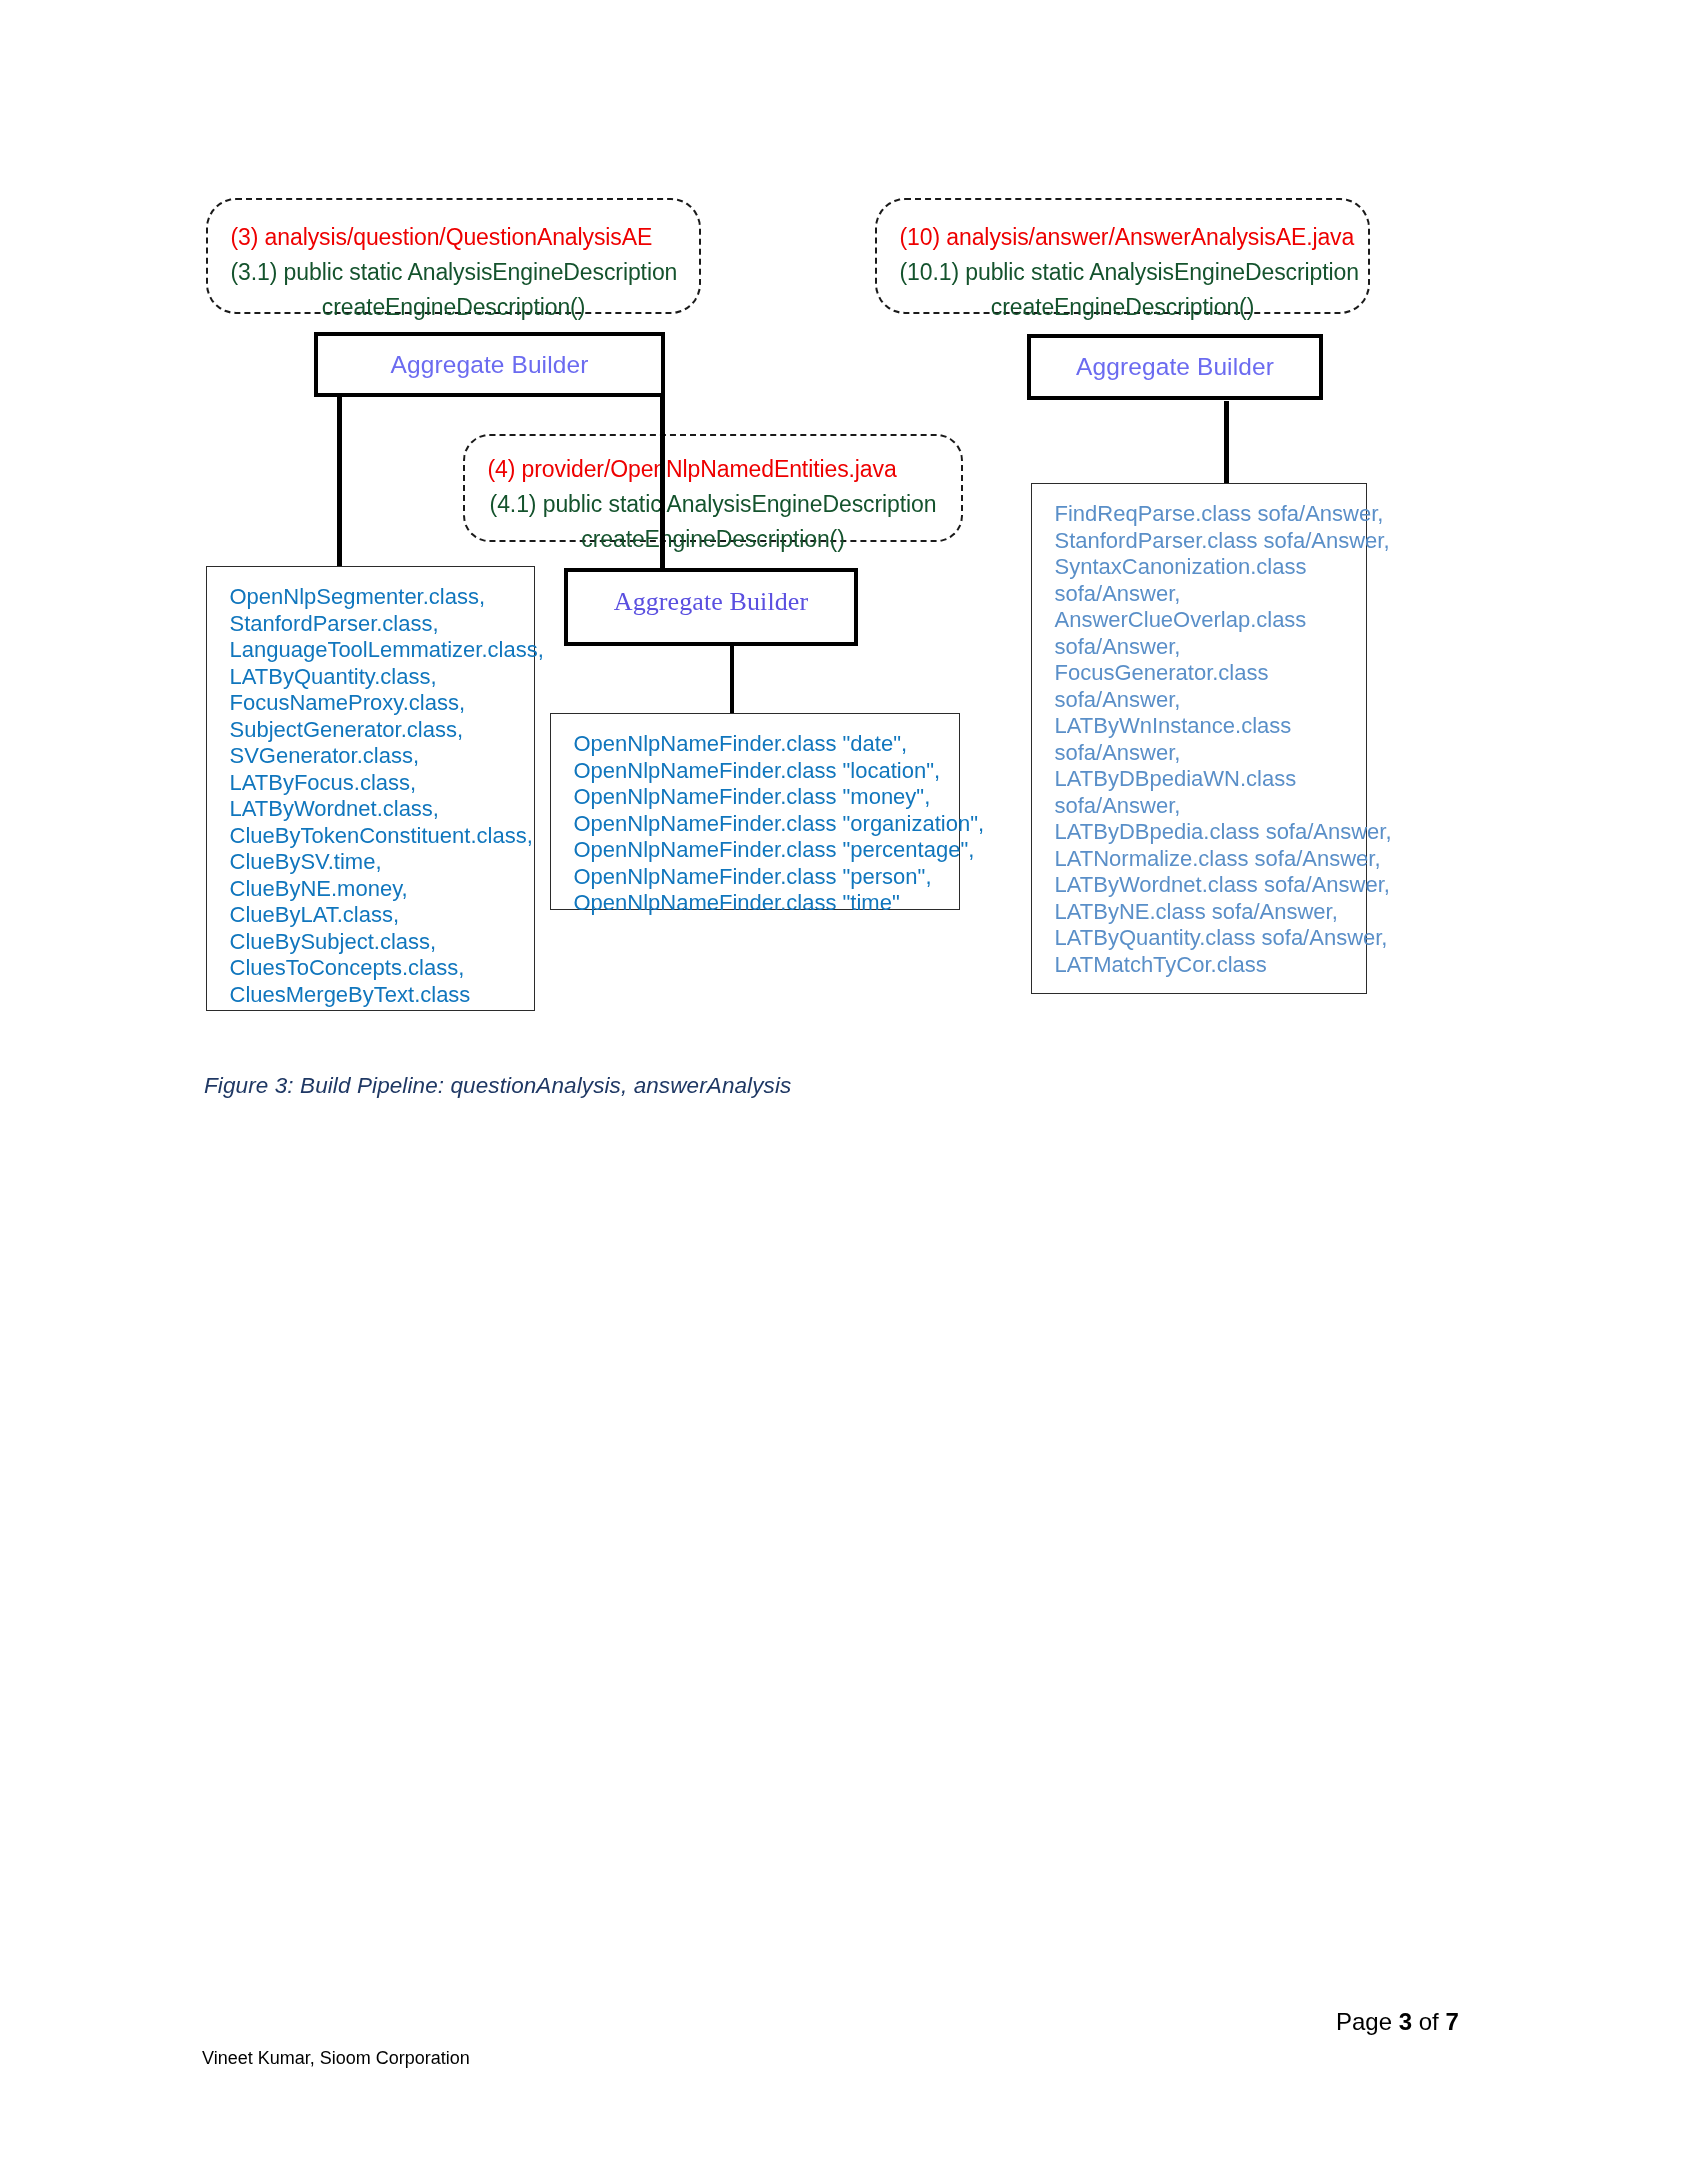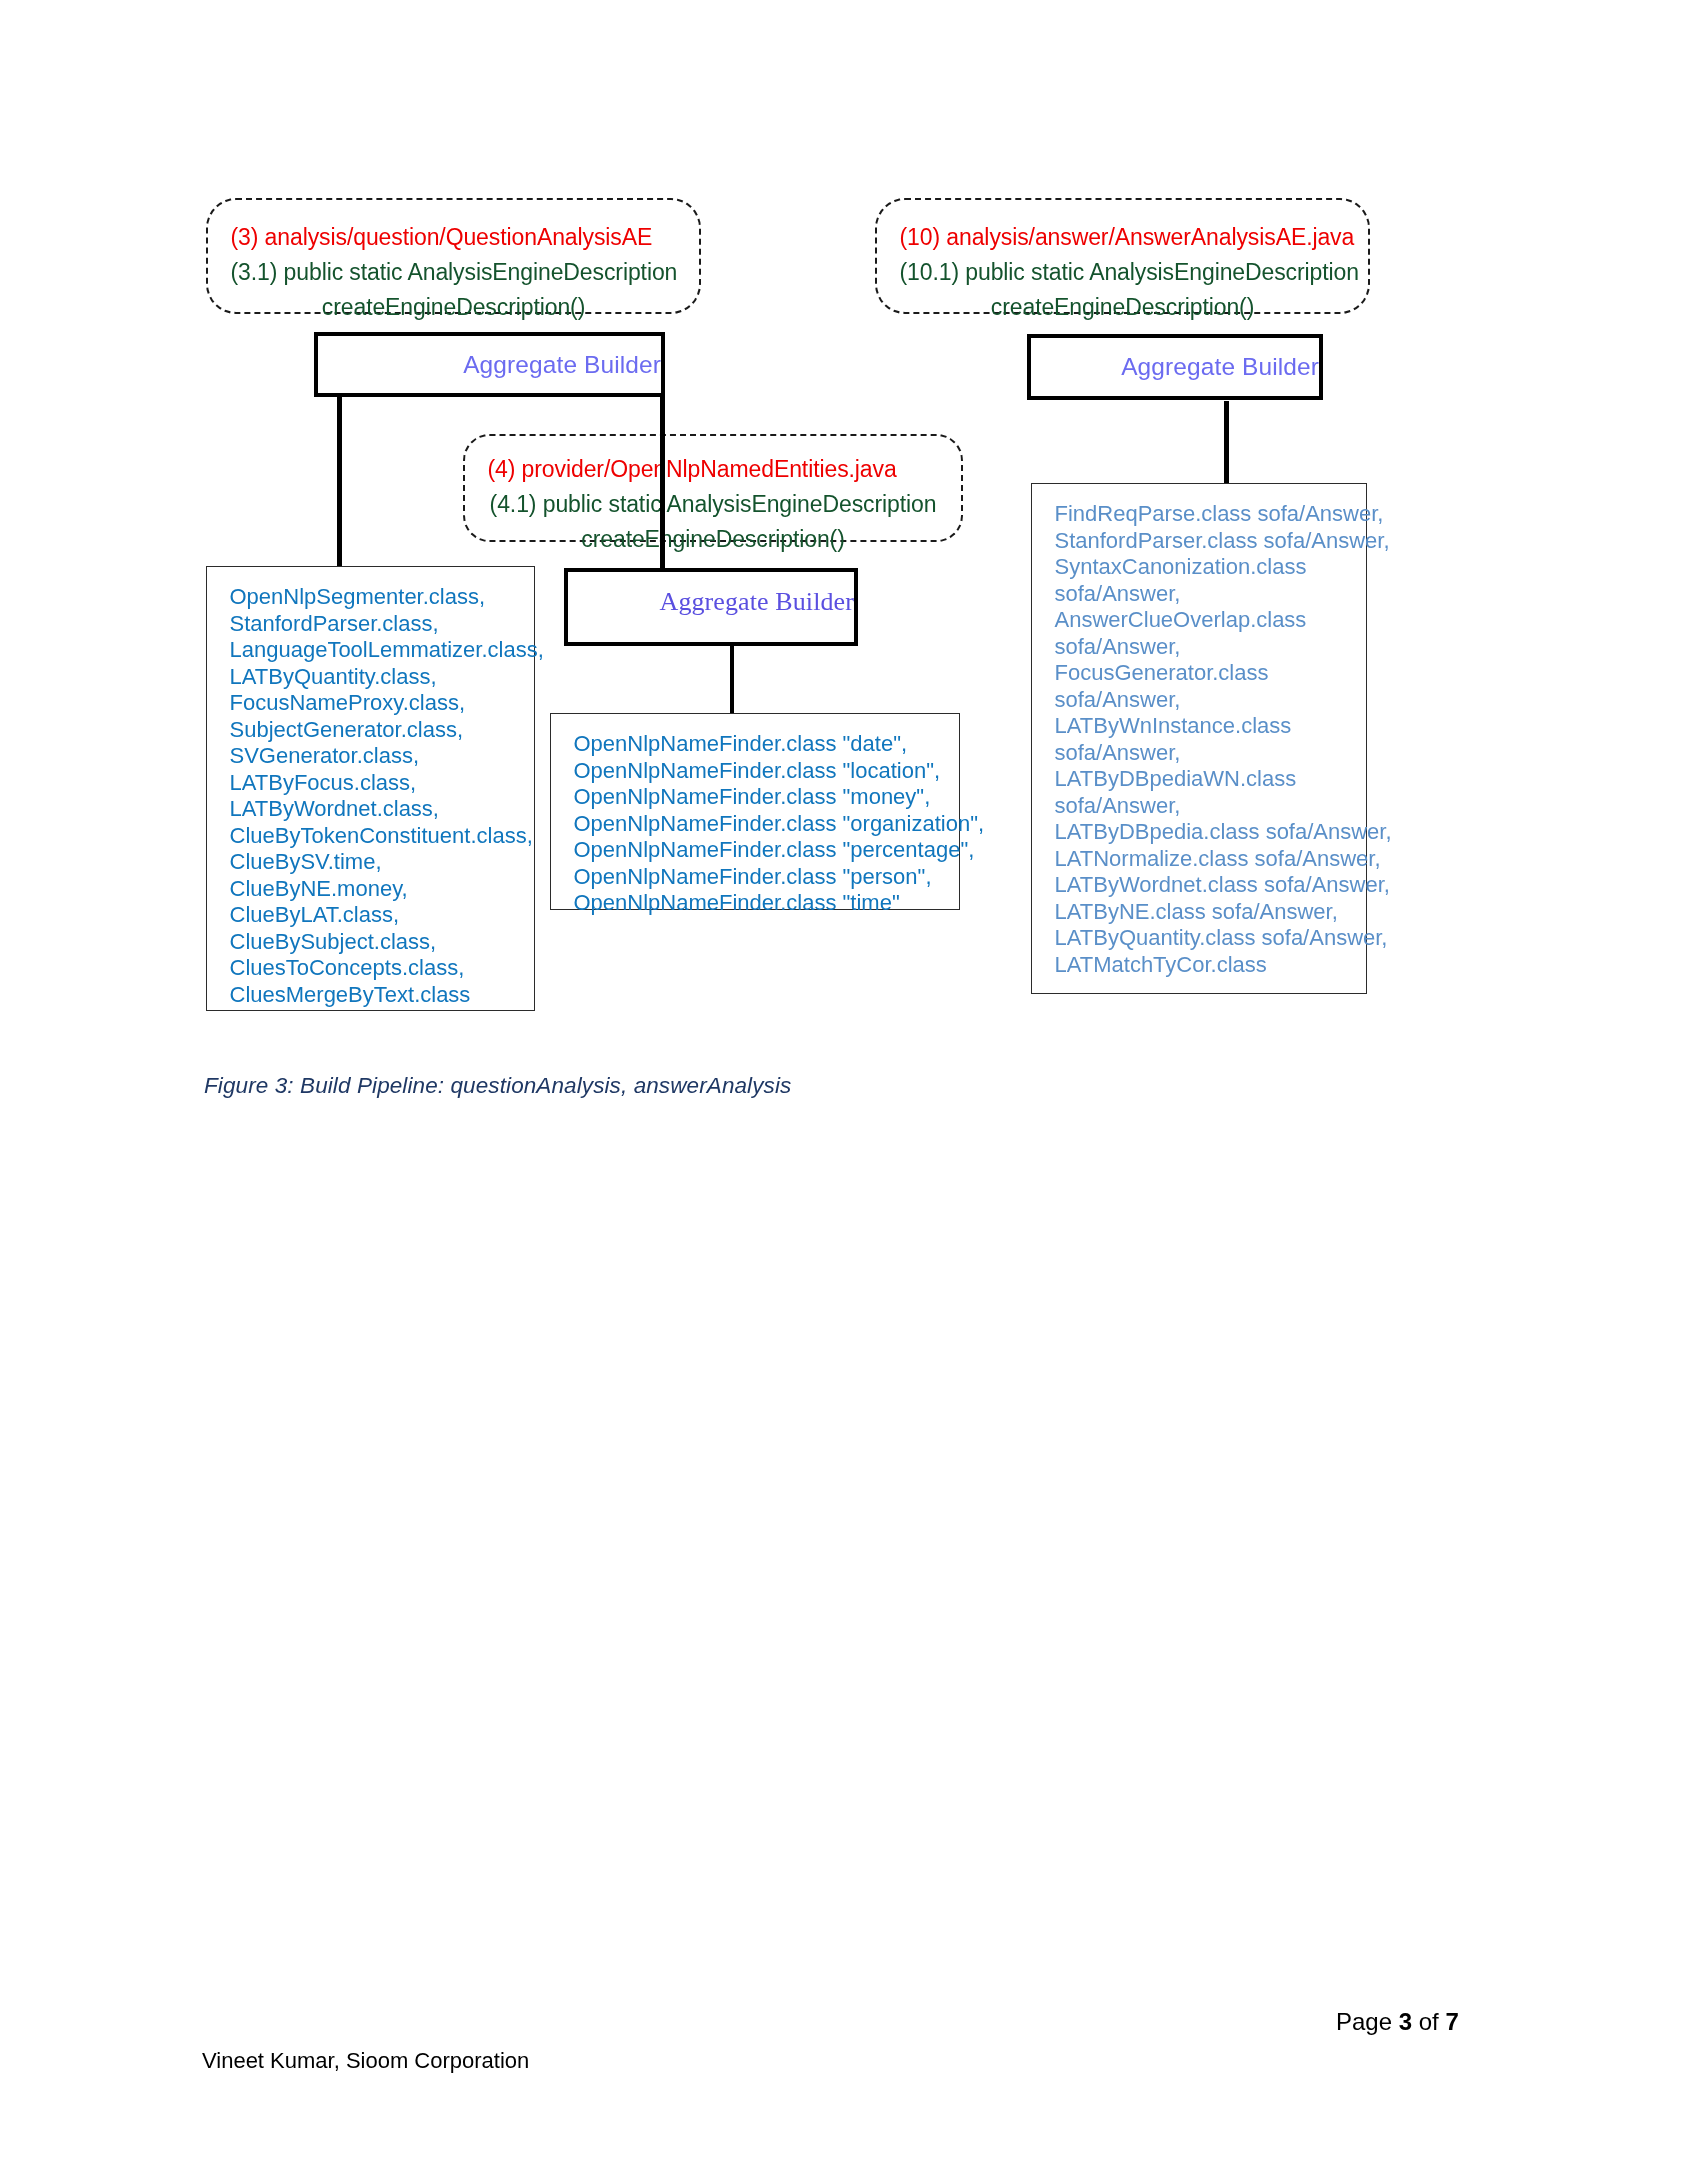--- a/index.html
+++ b/index.html
@@ -44,21 +44,21 @@
     box-sizing: border-box;
     border: 4.6px solid #000000;
     background: #ffffff;
     z-index: 6;
   }
   .agg-label {
     position: absolute;
     left: 0;
     right: 0;
     top: 14.6px;
-    text-align: right;
+    text-align: center;
     color: #6b6bf0;
     font-size: 24.5px;
     letter-spacing: 0.1px;
   }
   .agg-label.serif {
     font-family: "Liberation Serif", serif;
     color: #5a4fe0;
     font-size: 26px;
   }
 
@@ -101,21 +101,21 @@
   
   .footer-page {
     position: absolute;
     font-size: 24px;
     color: #000000;
     white-space: nowrap;
   }
   .footer-page b { font-weight: bold; }
   .footer-author {
     position: absolute;
-    font-size: 22px;
+    font-size: 18px;
     color: #000000;
     white-space: nowrap;
   }
 </style>
 </head>
 <body>
 
 <div id="page">
 
   <div class="vline" style="left:337px; top:396px; height:171px;"></div>

